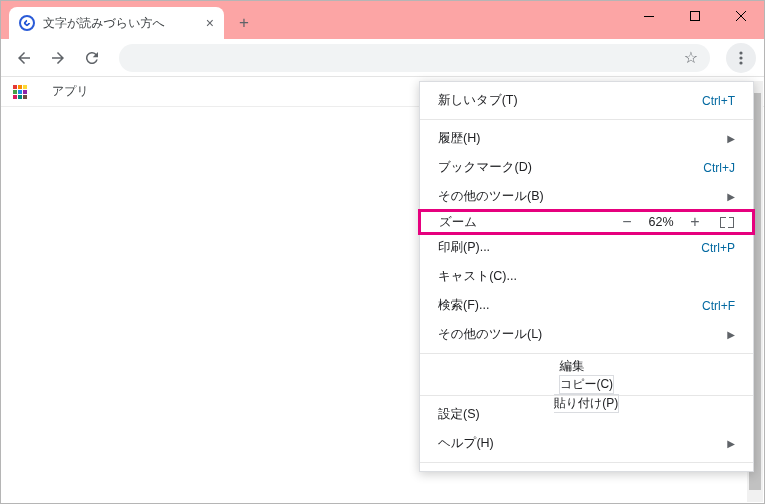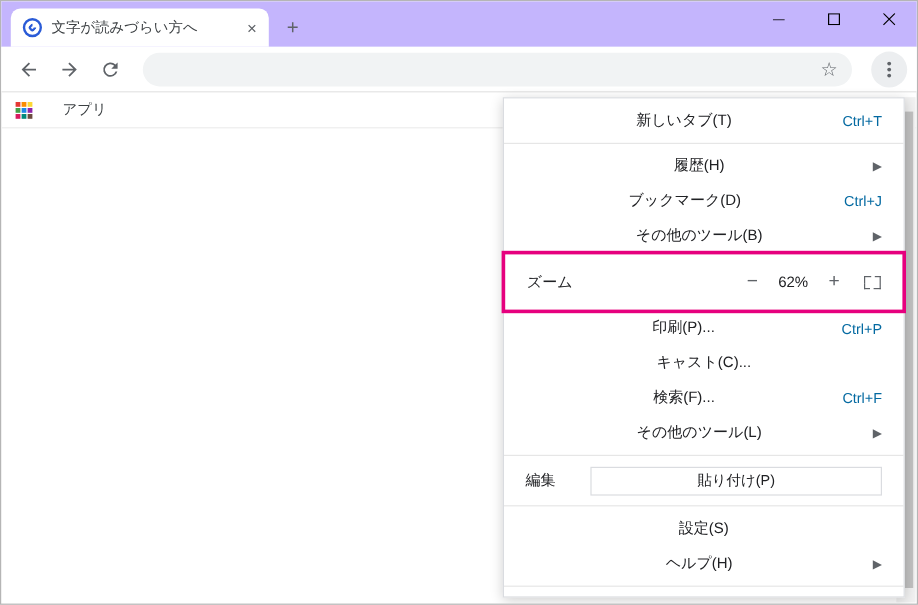--- a/index.html
+++ b/index.html
@@ -1,53 +1,53 @@
 <!DOCTYPE html>
 <html><head>
 <meta charset="utf-8">
 <style>
 * { margin: 0; padding: 0; box-sizing: border-box; font-family: "Segoe UI", Meiryo, sans-serif; }
 body { width: 765px; height: 504px; background: #fff; border: 1px solid #b5b5b5; position: relative; overflow: hidden; }
-.titlebar { height: 38px; background: #c4b5fd; display: flex; align-items: flex-end; }
+.titlebar { height: 38px; background: #fca5a5; display: flex; align-items: flex-end; }
 .tab { background: #fff; height: 32px; width: 215px; margin-left: 8px; border-radius: 8px 8px 0 0; display: flex; align-items: center; padding: 0 10px; gap: 8px; font-size: 12px; color: #3c4043; }
 .tab-favicon { width: 16px; height: 16px; border-radius: 50%; border: 2px solid #2a5bd7; display: flex; align-items: center; justify-content: center; }
 .tab-favicon-inner { width: 6px; height: 6px; border: 2px solid #2a5bd7; border-radius: 50%; border-top-color: transparent; transform: rotate(45deg); }
 .tab-title { flex: 1; white-space: nowrap; overflow: hidden; }
 .tab-close { color: #5f6368; font-size: 14px; line-height: 1; }
 .new-tab { width: 28px; height: 28px; display: flex; align-items: center; justify-content: center; color: #5f6368; font-size: 17px; margin-left: 6px; margin-bottom: 2px; }
 .window-controls { margin-left: auto; display: flex; height: 30px; align-self: flex-start; }
 .window-btn { width: 46px; display: flex; align-items: center; justify-content: center; color: #000; }
 .toolbar { height: 38px; background: #fff; display: flex; align-items: center; padding: 0 8px; gap: 4px; border-bottom: 1px solid #e4e4e4; }
 .nav-btn { width: 30px; height: 30px; display: flex; align-items: center; justify-content: center; color: #5f6368; }
 .omnibox { flex: 1; height: 28px; background: #f1f3f4; border-radius: 14px; margin: 0 8px; display: flex; align-items: center; padding: 0 12px; justify-content: flex-end; }
 .star { color: #5f6368; font-size: 16px; }
 .kebab { width: 30px; height: 30px; border-radius: 50%; background: #eceef0; display: flex; align-items: center; justify-content: center; color: #5f6368; margin-left: 4px; }
 .bookmarks-bar { height: 30px; display: flex; align-items: center; padding: 0 12px; gap: 25px; font-size: 12px; color: #3c4043; border-bottom: 1px solid #ededed; }
 .apps-icon { display: grid; grid-template-columns: repeat(3,4px); grid-template-rows: repeat(3,4px); gap: 1px; }
 .apps-icon span:nth-child(1){background:#e53935}.apps-icon span:nth-child(2){background:#fb8c00}.apps-icon span:nth-child(3){background:#fdd835}
 .apps-icon span:nth-child(4){background:#43a047}.apps-icon span:nth-child(5){background:#1e88e5}.apps-icon span:nth-child(6){background:#8e24aa}
 .apps-icon span:nth-child(7){background:#d81b60}.apps-icon span:nth-child(8){background:#00897b}.apps-icon span:nth-child(9){background:#6d4c41}
 .menu { position: absolute; top: 80px; right: 10px; width: 335px; background: #fff; border: 1px solid #dadce0; box-shadow: 0 2px 10px rgba(0,0,0,.2); font-size: 12.5px; color: #202124; padding: 4px 0; }
-.menu-item { height: 29px; display: flex; align-items: center; padding: 0 18px; position: relative; text-align: center; }
+.menu-item { height: 29px; display: flex; align-items: center; padding: 0 18px; position: relative; }
 .menu-item .label { flex: 1; }
 .menu-item .shortcut { color: #0369a1; font-size: 12px; }
 .menu-item .arrow { color: #5f6368; font-size: 10px; margin-left: auto; }
 .menu-sep { height: 1px; background: #e6e6e6; margin: 4px 0; }
-.zoom-row { height: 52px; display: flex; align-items: center; padding: 0 18px; border: 3px solid #e6007e; margin: -2px; }
+.zoom-row { height: 26px; display: flex; align-items: center; padding: 0 18px; border: 3px solid #e6007e; margin: -2px; }
 .zoom-row .label { flex: 1; }
 .zoom-btn { width: 26px; text-align: center; color: #5f6368; font-size: 16px; }
 .zoom-val { width: 42px; text-align: center; font-size: 12.5px; }
 .fullscreen-icon { width: 14px; height: 11px; margin-left: 12px; position: relative; }
 .fullscreen-icon::before, .fullscreen-icon::after { content: ''; position: absolute; width: 5px; height: 5px; border: 1.5px solid #5f6368; }
 .fullscreen-icon::before { top: 0; left: 0; border-right: none; border-bottom: none; }
 .fullscreen-icon::after { bottom: 0; right: 0; border-left: none; border-top: none; }
 .fs2 { position: absolute; width: 5px; height: 5px; border: 1.5px solid #5f6368; }
 .fs2.a { top: 0; right: 0; border-left: none; border-bottom: none; }
 .fs2.b { bottom: 0; left: 0; border-right: none; border-top: none; }
-.edit-row { height: 33px; display: flex; align-items: center; padding: 0 18px; gap: 0; }
+.edit-row { height: 33px; display: flex; align-items: center; padding: 0 18px; gap: 0; flex-direction: column; }
 .edit-row .label { width: 54px; }
 .edit-btn { flex: 1; height: 24px; border: 1px solid #dadce0; display: flex; align-items: center; justify-content: center; font-size: 12px; }
 .edit-btn + .edit-btn { border-left: none; }
 .scrollbar { position: absolute; right: 1px; top: 80px; bottom: 1px; width: 16px; background: #f1f1f1; }
 .scrollbar-thumb { position:absolute; top:12px; bottom:12px; left:2px; right:2px; background:#c1c1c1; }
 .arrow-svg { width: 18px; height: 18px; }
 </style>
 </head>
 <body>
 
@@ -165,20 +165,21 @@
       <span class="label">検索(F)...</span>
       <span class="shortcut">Ctrl+F</span>
     </div>
   <div class="menu-item">
       <span class="label">その他のツール(L)</span>
       <span class="arrow">▶</span>
     </div>
   <div class="menu-sep"></div>
   <div class="edit-row">
     <span class="label">編集</span>
+    <span class="edit-btn">コピー(C)</span>
     <span class="edit-btn">貼り付け(P)</span>
   </div>
   <div class="menu-sep"></div>
   <div class="menu-item">
       <span class="label">設定(S)</span>
     </div>
   <div class="menu-item">
       <span class="label">ヘルプ(H)</span>
       <span class="arrow">▶</span>
     </div>

